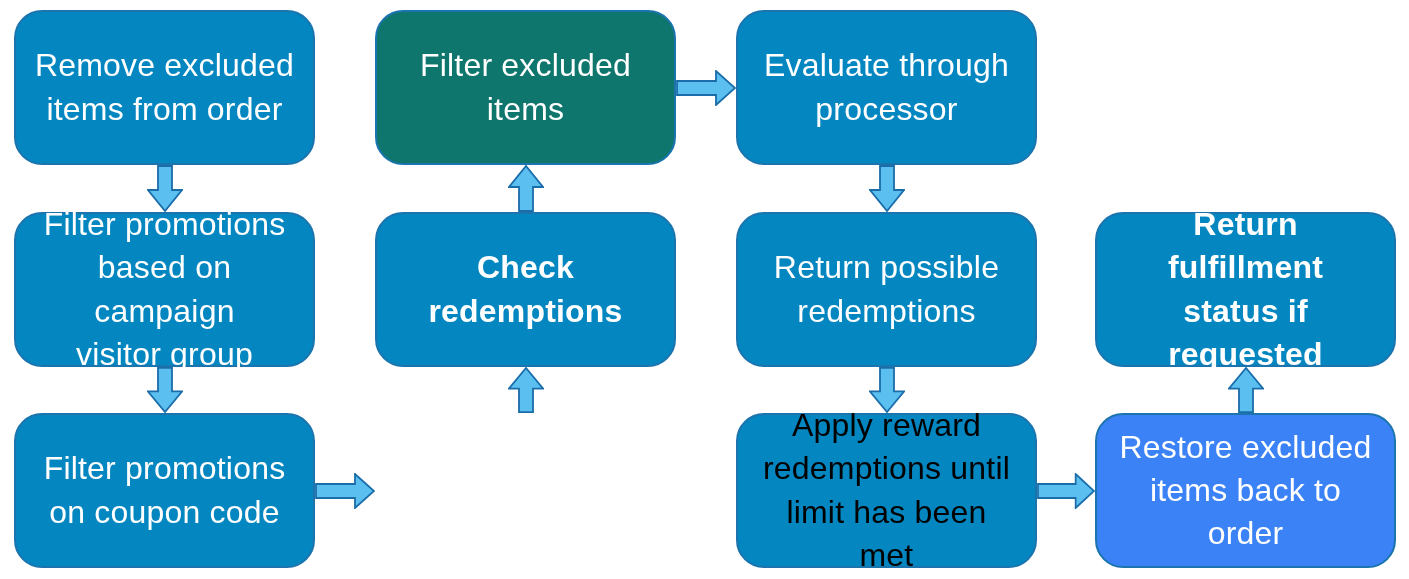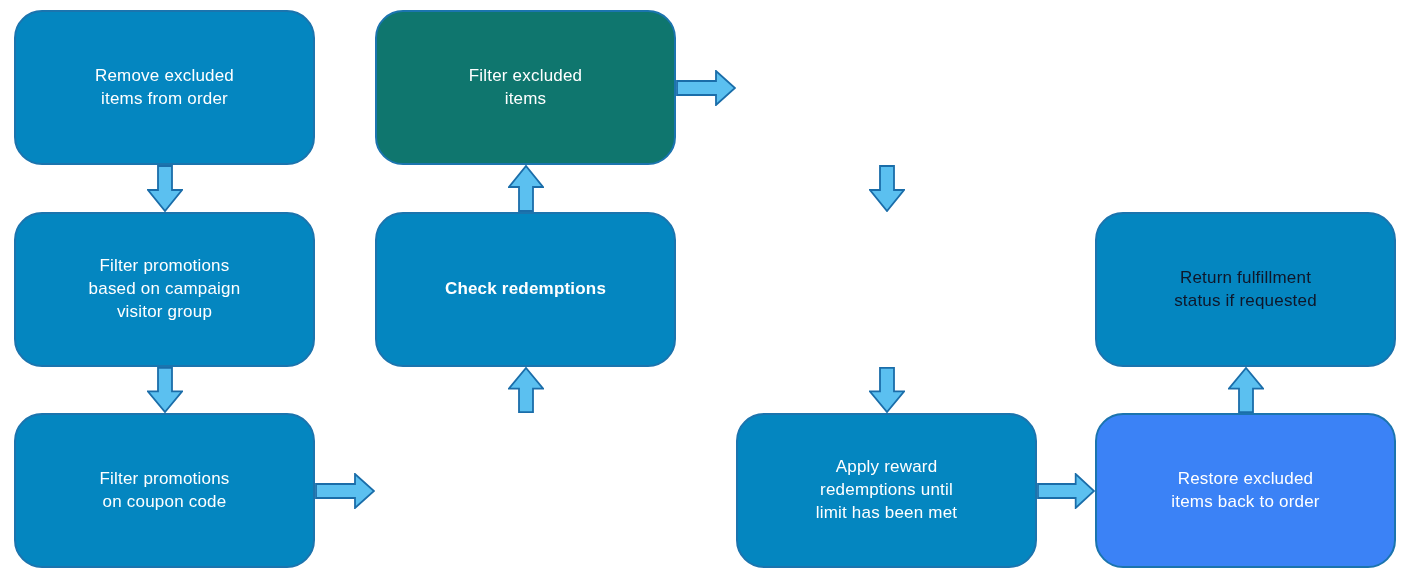--- a/index.html
+++ b/index.html
@@ -22,21 +22,21 @@
     box-sizing: border-box;
     border-radius: 28px;
     display: flex;
     align-items: center;
     justify-content: center;
     text-align: center;
     padding: 10px 18px;
   }
   .node span {
     color: #ffffff;
-    font-size: 17px;
+    font-size: 32px;
     line-height: 1.35;
     white-space: pre-line;
     letter-spacing: 0.2px;
   }
   .arrow {
     position: absolute;
     display: block;
   }
   .arrow svg {
     display: block;
@@ -61,27 +61,35 @@
       <span style="color: rgb(255, 255, 255);">Filter promotions
 on coupon code</span>
     </div>
     <div class="node" style="left: 375px; top: 10px; background: #0f766e; border: 2px solid rgb(27, 116, 174);">
       <span style="color: rgb(255, 255, 255);">Filter excluded
 items</span>
     </div>
     <div class="node" style="left: 375px; top: 212px; background: rgb(4, 134, 192); border: 2px solid rgb(27, 116, 174);">
       <span style="color: rgb(255, 255, 255); font-weight: bold;">Check redemptions</span>
     </div>
+    <div class="node" style="left: 736px; top: 10px; background: rgb(4, 134, 192); border: 2px solid rgb(27, 116, 174);">
+      <span style="color: rgb(255, 255, 255);">Evaluate through
+processor</span>
+    </div>
+    <div class="node" style="left: 736px; top: 212px; background: rgb(4, 134, 192); border: 2px solid rgb(27, 116, 174);">
+      <span style="color: rgb(255, 255, 255);">Return possible
+redemptions</span>
+    </div>
     <div class="node" style="left: 736px; top: 413px; background: rgb(4, 134, 192); border: 2px solid rgb(27, 116, 174);">
-      <span style="color: #ffffff;">Apply reward
+      <span style="color: #000000;">Apply reward
 redemptions until
 limit has been met</span>
     </div>
     <div class="node" style="left: 1095px; top: 212px; background: rgb(4, 134, 192); border: 2px solid rgb(27, 116, 174);">
-      <span style="color: #0f172a;">Return fulfillment
+      <span style="color: #ffffff; font-weight: bold;">Return fulfillment
 status if requested</span>
     </div>
     <div class="node" style="left: 1095px; top: 413px; background: #3b82f6; border: 2px solid rgb(27, 116, 174);">
       <span style="color: rgb(255, 255, 255);">Restore excluded
 items back to order</span>
     </div>
     <div class="arrow" style="left: 146.5px; top: 165px; width: 36px; height: 47px;">
       <svg viewBox="0 0 36 47" preserveAspectRatio="none">
         <polygon points="11,1 25,1 25,25 35,25 18,46 1,25 11,25" fill="#5bc0f0" stroke="#1a6da9" stroke-width="1.8"></polygon>
       </svg>

